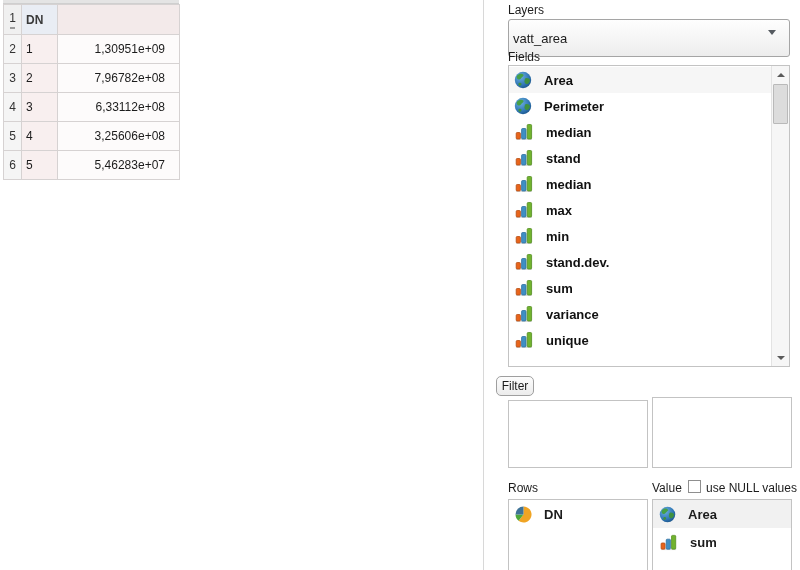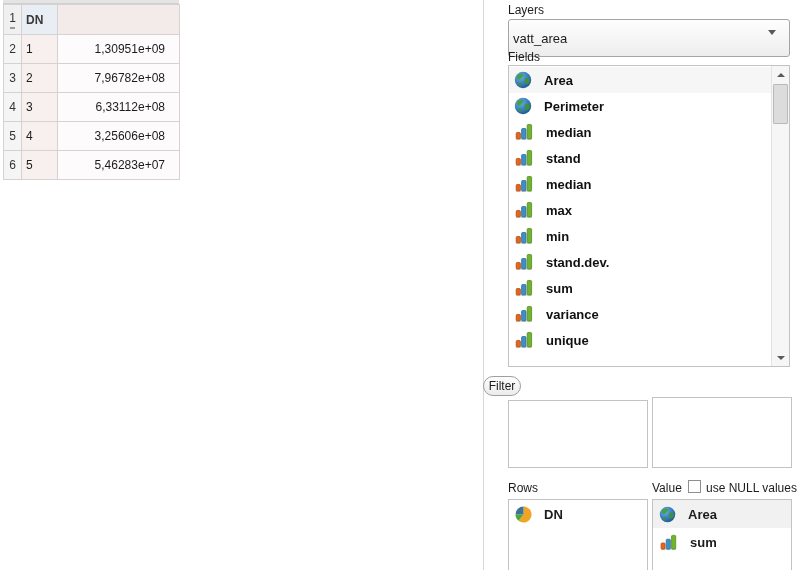--- a/index.html
+++ b/index.html
@@ -47,22 +47,22 @@
   
   .sbar{position:absolute;top:0;right:0;bottom:0;width:17px;background:#f6f6f6;border-left:1px solid #e3e3e3;}
   .sbtn{position:absolute;left:0;width:17px;height:17px;display:flex;align-items:center;justify-content:center;}
   .sbtn.up{top:0;}
   .sbtn.down{bottom:0;}
   .tri-up{width:0;height:0;border-left:4px solid transparent;border-right:4px solid transparent;border-bottom:4px solid #5a5a5a;}
   .tri-down{width:0;height:0;border-left:4px solid transparent;border-right:4px solid transparent;border-top:4px solid #5a5a5a;}
   .sthumb{position:absolute;left:0;top:18px;width:15px;height:40px;box-sizing:border-box;
           background:#dcdcdc;border:1px solid #b9b9b9;border-radius:1px;margin-left:1px;}
 
-  .btn{position:absolute;left:483px;top:376px;width:38px;height:20px;box-sizing:border-box;
-       border:1px solid #9f9f9f;border-radius:10px;background:linear-gradient(#fdfdfd,#ececec);
+  .btn{position:absolute;left:496px;top:376px;width:38px;height:20px;box-sizing:border-box;
+       border:1px solid #9f9f9f;border-radius:5px;background:linear-gradient(#fdfdfd,#ececec);
        font-size:12px;display:flex;align-items:center;justify-content:center;cursor:default;}
 
   .box-filter{left:508px;top:400px;width:140px;height:68px;}
   .box-columns{left:652px;top:397px;width:140px;height:71px;}
   .box-rows{left:508px;top:499px;width:140px;height:72px;}
   .box-value{left:652px;top:499px;width:140px;height:72px;}
   .sitem{display:flex;align-items:center;height:28px;padding-left:6px;font-size:13px;}
   .sitem .lab{margin-left:12px;}
   .sitem.sel{background:#f1f1f1;}
 

